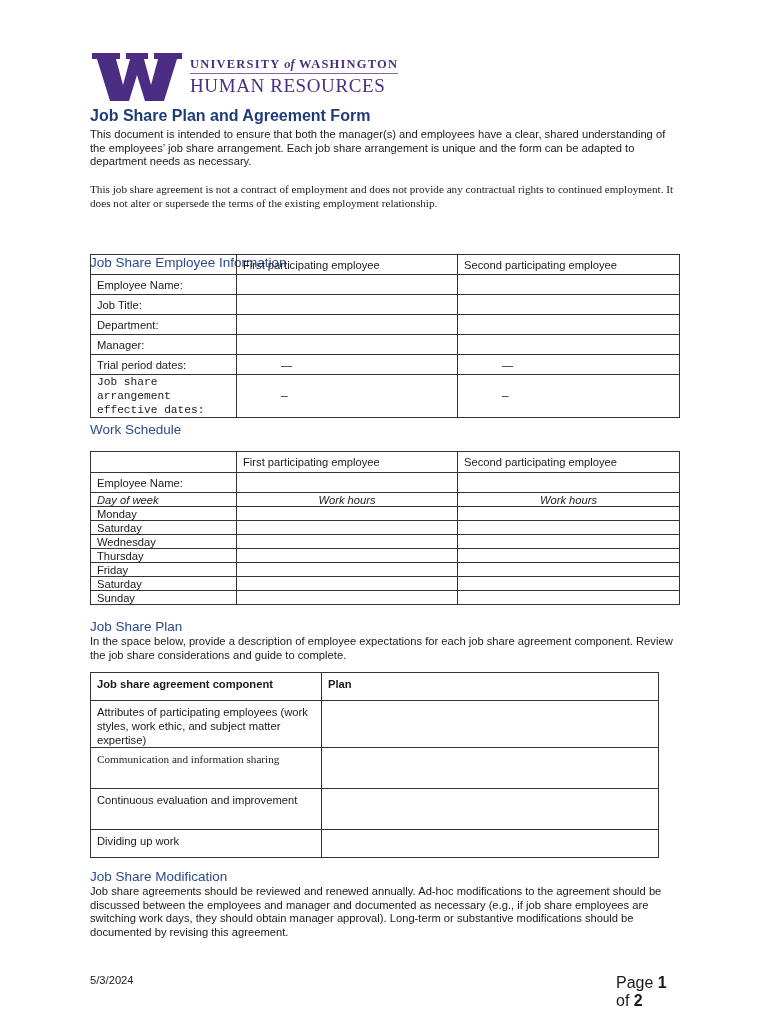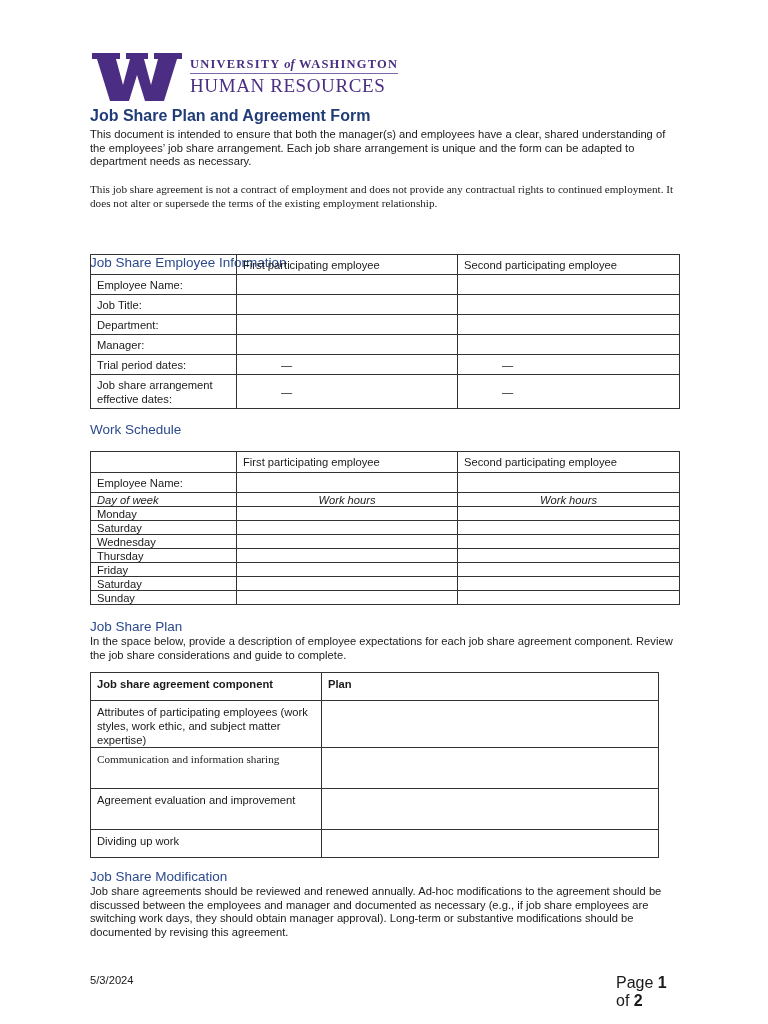--- a/index.html
+++ b/index.html
@@ -18,21 +18,21 @@
   .title { position: absolute; left: 90px; top: 107px; font-size: 16px; font-weight: bold; color: #1f3c78; }
   .para { position: absolute; left: 90px; width: 590px; font-size: 11.2px; line-height: 13.6px; color: #1a1a1a; }
   .h2 { position: absolute; left: 90px; font-size: 13.5px; color: #2b4a8c; }
 
   table { position: absolute; border-collapse: collapse; font-size: 11.2px; table-layout: fixed; }
   td, th { border: 1px solid #333; padding: 0 6px; text-align: left; font-weight: normal; vertical-align: middle; }
 
   .t1 { left: 90px; top: 254px; width: 589px; }
   .t1 col.c1 { width: 146px; } .t1 col.c2 { width: 221px; } .t1 col.c3 { width: 222px; }
   .t1 tr.r { height: 20px; }
-  .t1 tr.r2 { height: 34px; }
+  .t1 tr.r2 { height: 34px; font-family: Liberation Mono, monospace; }
   .dash { padding-left: 44px; }
 
   .t2 { left: 90px; top: 451px; width: 589px; }
   .t2 col.c1 { width: 146px; } .t2 col.c2 { width: 221px; } .t2 col.c3 { width: 222px; }
   .t2 tr.hd { height: 21px; }
   .t2 tr.nm { height: 20px; }
   .t2 tr.dw { height: 14px; }
   .t2 tr.dw td { font-style: italic; line-height: 12px; }
   .t2 tr.dw td.ctr { text-align: center; }
   .t2 tr.day { height: 14px; }
@@ -193,21 +193,21 @@
     </tr>
     <tr class="a">
       <td>Attributes of participating employees (work styles, work ethic, and subject matter expertise)</td>
       <td></td>
     </tr>
     <tr class="b">
       <td>Communication and information sharing</td>
       <td></td>
     </tr>
     <tr class="c">
-      <td>Agreement evaluation and improvement</td>
+      <td>Continuous evaluation and improvement</td>
       <td></td>
     </tr>
     <tr class="d">
       <td>Dividing up work</td>
       <td></td>
     </tr>
   </tbody>
     </table>
 
   <div class="h2" style="top:869px;">Job Share Modification</div>

